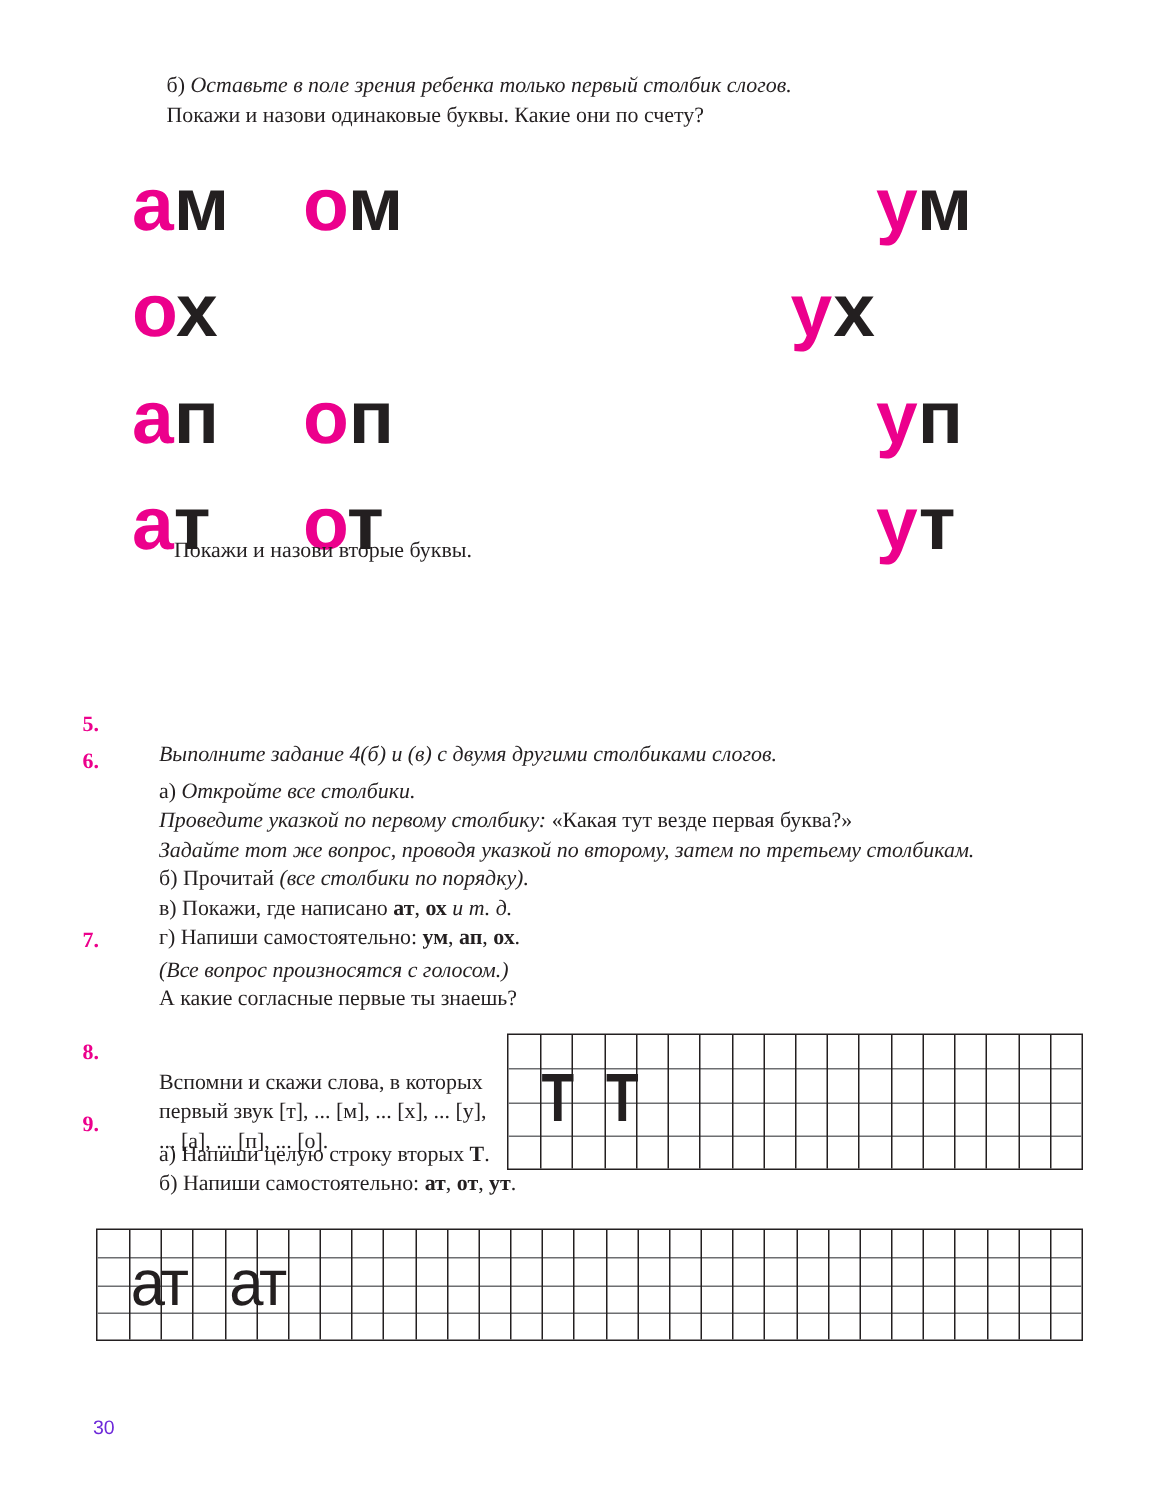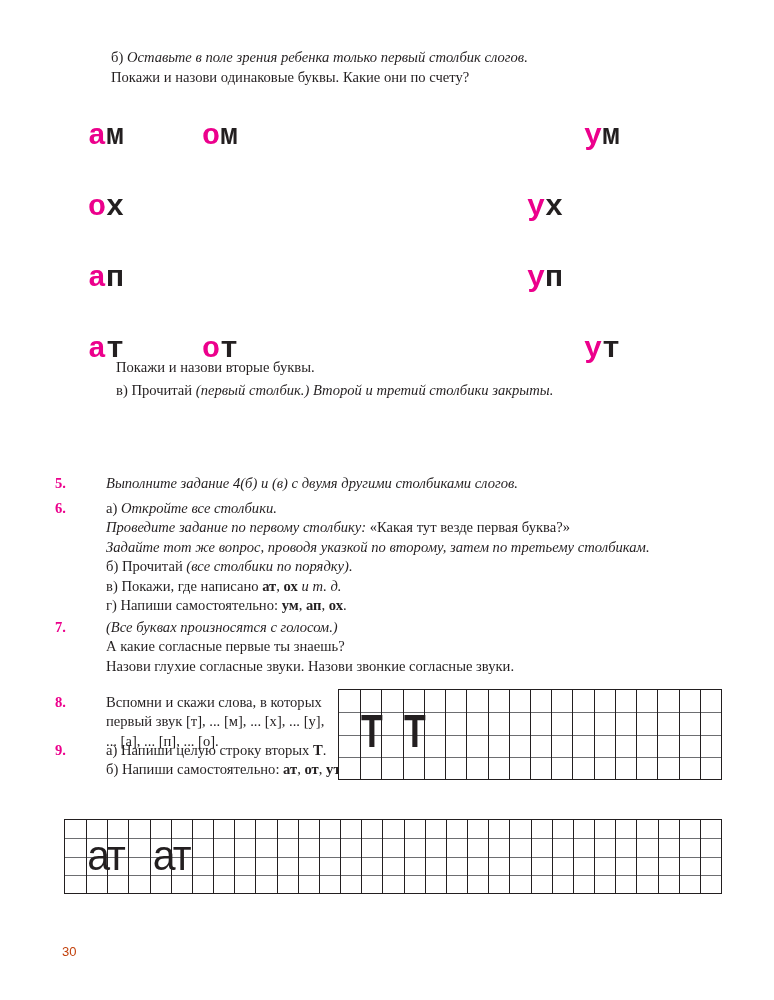--- a/index.html
+++ b/index.html
@@ -43,23 +43,23 @@
     top: 100px;
     width: 610px;
   }
   .syl-row {
     display: flex;
     height: 71px;
     align-items: center;
   }
   .syl-cell {
     width: 33.33%;
-    font-family: Liberation Mono, monospace;
+    font-family: Liberation Sans, sans-serif;
     font-weight: bold;
-    font-size: 30px;
+    font-size: 50px;
     letter-spacing: 0px;
     line-height: 1;
   }
   .syl-cell.c2 { padding-left: 268px; }
   .syl-cell .v { color: #ec008c; }
   .syl-cell .c { color: #231f20; }
 
   
   .blk {
     position: absolute;
@@ -89,20 +89,21 @@
     font-size: 14.6px;
     line-height: 19.4px;
     padding-right: 6px;
     box-sizing: border-box;
   }
   .ex .body {
     flex: 1 1 auto;
     font-size: 14.6px;
     line-height: 19.4px;
     padding-left: 34px;
+    margin-top: 20px;
   }
   .ex .body .line { display: block; }
 
   .ex5  { top: 474px; }
   .ex6  { top: 499px; }
   .ex7  { top: 618px; }
   .ex8  { top: 693px; }
   .ex9  { top: 741px; }
 
   .ex8 .body, .ex9 .body { width: 262px; }
@@ -163,21 +164,21 @@
     transform-origin: left top;
   }
 
   
   .pageno {
     position: absolute;
     left: 62px;
     top: 944px;
     font-family: "Liberation Sans", sans-serif;
     font-size: 13px;
-    color: #c2410c;
+    color: #6d28d9;
   }
 </style>
 </head>
 <body>
 
 <div class="page">
 
   <div class="intro">
     <div>
       <span class="marker">б)</span>
@@ -191,59 +192,58 @@
       <div class="syl-cell"><span class="v">а</span><span class="c">м</span></div>
       <div class="syl-cell"><span class="v">о</span><span class="c">м</span></div>
       <div class="syl-cell c2"><span class="v">у</span><span class="c">м</span></div>
     </div>
     <div class="syl-row">
       <div class="syl-cell"><span class="v">о</span><span class="c">х</span></div>
       <div class="syl-cell c2"><span class="v">у</span><span class="c">х</span></div>
     </div>
     <div class="syl-row">
       <div class="syl-cell"><span class="v">а</span><span class="c">п</span></div>
+      <div class="syl-cell"><span class="v">о</span><span class="c">п</span></div>
       <div class="syl-cell c2"><span class="v">у</span><span class="c">п</span></div>
     </div>
     <div class="syl-row">
       <div class="syl-cell"><span class="v">а</span><span class="c">т</span></div>
       <div class="syl-cell"><span class="v">о</span><span class="c">т</span></div>
       <div class="syl-cell c2"><span class="v">у</span><span class="c">т</span></div>
     </div>
   </div>
 
   <div class="blk p-after-grid">
     <span class="line">Покажи и назови вторые буквы.</span>
-    <span class="line" style="margin-top:4px"><span>в) </span><span>Прочитай </span><span class="it">(первый столбик.) Второй и третий столбики закрыты.</span></span>
   </div>
 
   <div class="ex ex5">
     <div class="num">5.</div>
     <div class="body">
       <span class="line it">Выполните задание 4(б) и (в) с двумя другими столбиками слогов.</span>
     </div>
   </div>
 
   <div class="ex ex6">
     <div class="num">6.</div>
     <div class="body">
       <span class="line"><span>а) </span><span class="it">Откройте все столбики.</span></span>
-      <span class="line"><span class="it">Проведите задание по первому столбику: </span><span>«Какая тут везде первая буква?»</span></span>
+      <span class="line"><span class="it">Проведите указкой по первому столбику: </span><span>«Какая тут везде первая буква?»</span></span>
       <span class="line it">Задайте тот же вопрос, проводя указкой по второму, затем по третьему столбикам.</span>
       <span class="line"><span>б) </span><span>Прочитай </span><span class="it">(все столбики по порядку).</span></span>
       <span class="line"><span>в) </span><span>Покажи, где написано </span><span class="bold">ат</span><span>, </span><span class="bold">ох</span><span class="it"> и т. д.</span></span>
       <span class="line"><span>г) </span><span>Напиши самостоятельно: </span><span class="bold">ум</span><span>, </span><span class="bold">ап</span><span>, </span><span class="bold">ох</span><span>.</span></span>
     </div>
   </div>
 
   <div class="ex ex7">
     <div class="num">7.</div>
     <div class="body">
-      <span class="line it">(Все буквах произносятся с голосом.)</span>
+      <span class="line it">(Все вопрос произносятся с голосом.)</span>
       <span class="line">А какие согласные первые ты знаешь?</span>
-      <span class="line">Назови глухие согласные звуки. Назови звонкие согласные звуки.</span>
     </div>
   </div>
 
   <div class="ex ex8">
     <div class="num">8.</div>
     <div class="body">
       <span class="line">Вспомни и скажи слова, в которых</span>
       <span class="line">первый звук [т], ... [м], ... [х], ... [у],</span>
       <span class="line">... [а], ... [п], ... [о].</span>
     </div>

